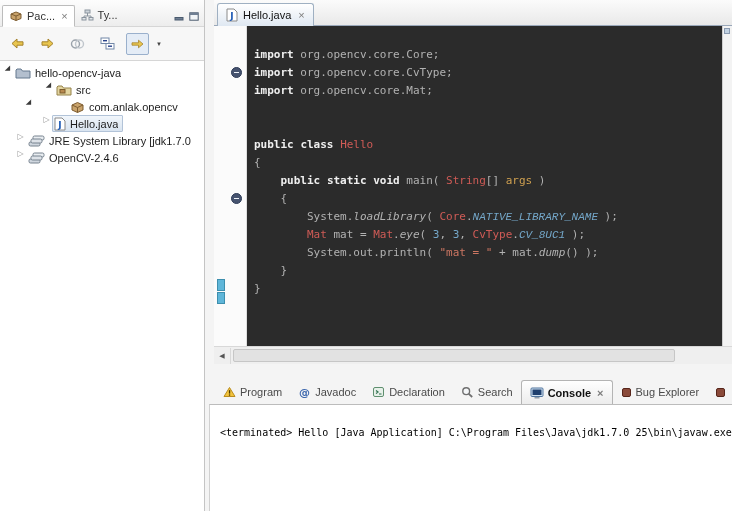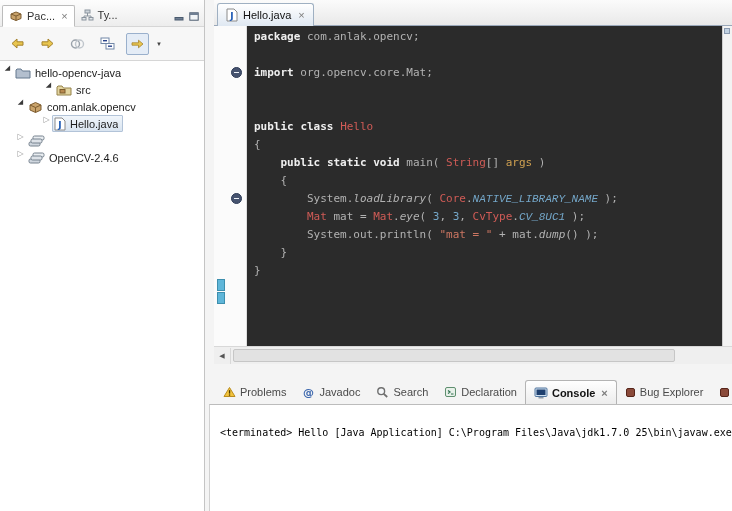--- a/index.html
+++ b/index.html
@@ -183,21 +183,21 @@
         <span class="sel-wrap">
           <span class="tree-icon">
             <svg width="16" height="13">
               <path d="M1 4 L1 12 L15 12 L15 5 L7.5 5 L6 3 L2 3 Z" fill="#e3d5a0" stroke="#95824a"></path>
               <rect x="4" y="6.5" width="5" height="3.5" fill="#b98a50" stroke="#7a5a2a"></rect>
             </svg>
           </span>
           <span class="tree-label">src</span>
         </span>
       </div>
-      <div class="tree-row" style="padding-left: 15px;">
+      <div class="tree-row" style="padding-left: 23px; gap: 34px;">
         <span class="tree-arrow expanded">◢</span>
         <span class="sel-wrap">
           <span class="tree-icon">
             <svg width="15" height="12">
               <path d="M2 4 L7.5 1.5 L13 4 L13 9 L7.5 11.5 L2 9 Z" fill="#c9a36b" stroke="#7d5c30"></path>
               <path d="M2 4 L7.5 6.5 L13 4 M7.5 6.5 L7.5 11.5" fill="none" stroke="#7d5c30"></path>
             </svg>
           </span>
           <span class="tree-label">com.anlak.opencv</span>
         </span>
@@ -217,20 +217,21 @@
       <div class="tree-row" style="padding-left: 15px;">
         <span class="tree-arrow collapsed">▷</span>
         <span class="sel-wrap">
           <span class="tree-icon">
             <svg width="17" height="13">
               <rect x="1" y="8" width="11" height="4" rx="1.5" fill="#cfd6de" stroke="#76828e"></rect>
               <rect x="5" y="2" width="11" height="4" rx="1.5" fill="#e9edf1" stroke="#76828e"></rect>
               <rect x="3" y="5" width="11" height="4" rx="1.5" fill="#dde2e8" stroke="#76828e"></rect>
             </svg>
           </span>
+          <span class="tree-label">JRE System Library [jdk1.7.0</span>
         </span>
       </div>
       <div class="tree-row" style="padding-left: 15px;">
         <span class="tree-arrow collapsed">▷</span>
         <span class="sel-wrap">
           <span class="tree-icon">
             <svg width="17" height="13">
               <rect x="1" y="8" width="11" height="4" rx="1.5" fill="#cfd6de" stroke="#76828e"></rect>
               <rect x="5" y="2" width="11" height="4" rx="1.5" fill="#e9edf1" stroke="#76828e"></rect>
               <rect x="3" y="5" width="11" height="4" rx="1.5" fill="#dde2e8" stroke="#76828e"></rect>
@@ -258,22 +259,23 @@
   <div class="editor-body">
     <div class="ruler">
       <div class="ann" style="top:253px"></div>
       <div class="ann" style="top:266px"></div>
     </div>
     <div class="gutter">
         <div class="fold-marker" style="top: 41px;"></div>
         <div class="fold-marker" style="top: 167px;"></div>
       </div>
     <div class="code">
-        <div class="code-line"><span class="tk-kw">package</span><span class="tk-plain"> com.anlak.opencv;</span></div>
         <div class="code-line">&nbsp;</div>
+        <div class="code-line"><span class="tk-kw">import</span><span class="tk-plain"> org.opencv.core.Core;</span></div>
+        <div class="code-line"><span class="tk-kw">import</span><span class="tk-plain"> org.opencv.core.CvType;</span></div>
         <div class="code-line"><span class="tk-kw">import</span><span class="tk-plain"> org.opencv.core.Mat;</span></div>
         <div class="code-line">&nbsp;</div>
         <div class="code-line">&nbsp;</div>
         <div class="code-line"><span class="tk-kw">public</span><span class="tk-plain"> </span><span class="tk-kw">class</span><span class="tk-plain"> </span><span class="tk-type">Hello</span></div>
         <div class="code-line"><span class="tk-plain">{</span></div>
         <div class="code-line"><span class="tk-plain">    </span><span class="tk-kw">public</span><span class="tk-plain"> </span><span class="tk-kw">static</span><span class="tk-plain"> </span><span class="tk-kw">void</span><span class="tk-plain"> main( </span><span class="tk-type">String</span><span class="tk-plain">[] </span><span class="tk-param">args</span><span class="tk-plain"> )</span></div>
         <div class="code-line"><span class="tk-plain">    {</span></div>
         <div class="code-line"><span class="tk-plain">        System.</span><span class="tk-method">loadLibrary</span><span class="tk-plain">( </span><span class="tk-type">Core</span><span class="tk-plain">.</span><span class="tk-const">NATIVE_LIBRARY_NAME</span><span class="tk-plain"> );</span></div>
         <div class="code-line"><span class="tk-plain">        </span><span class="tk-type">Mat</span><span class="tk-plain"> mat = </span><span class="tk-type">Mat</span><span class="tk-plain">.</span><span class="tk-method">eye</span><span class="tk-plain">( </span><span class="tk-num">3</span><span class="tk-plain">, </span><span class="tk-num">3</span><span class="tk-plain">, </span><span class="tk-type">CvType</span><span class="tk-plain">.</span><span class="tk-const">CV_8UC1</span><span class="tk-plain"> );</span></div>
         <div class="code-line"><span class="tk-plain">        System.out.println( </span><span class="tk-str">"mat = "</span><span class="tk-plain"> + mat.</span><span class="tk-method">dump</span><span class="tk-plain">() );</span></div>
@@ -293,47 +295,47 @@
 <div class="bottom-panel">
   <div class="btabs">
       <div class="btab">
         <span class="btab-icon">
           <svg width="13" height="12">
             <path d="M6.5 1.5 L12 10.5 L1 10.5 Z" fill="#f3c33c" stroke="#b98c1e"></path>
             <rect x="5.9" y="4.2" width="1.3" height="3.4" fill="#4a3a00"></rect>
             <rect x="5.9" y="8.4" width="1.3" height="1.3" fill="#4a3a00"></rect>
           </svg>
         </span>
-        <span class="btab-label">Problems</span>
+        <span class="btab-label">Program</span>
       </div>
       <div class="btab">
         <span class="btab-icon">
           <svg width="13" height="12">
             <text x="6.5" y="10" text-anchor="middle" font-size="11" font-weight="bold" fill="#3b66ad" font-family="DejaVu Sans, sans-serif">@</text>
           </svg>
         </span>
         <span class="btab-label">Javadoc</span>
+      </div>
+      <div class="btab">
+        <span class="btab-icon">
+          <svg width="13" height="12">
+            <rect x="1.5" y="1.5" width="10" height="9" rx="1.5" fill="#e7f0e9" stroke="#5f8f6f"></rect>
+            <path d="M4 4.5 L6 6 L4 7.5 M7 8 L9.5 8" stroke="#2f6f4f" fill="none" stroke-width="1.2"></path>
+          </svg>
+        </span>
+        <span class="btab-label">Declaration</span>
       </div>
       <div class="btab">
         <span class="btab-icon">
           <svg width="13" height="12">
             <circle cx="5.2" cy="5.2" r="3.4" fill="#f4f6f8" stroke="#6f6f6f" stroke-width="1.4"></circle>
             <line x1="7.8" y1="7.8" x2="11.2" y2="11" stroke="#6f6f6f" stroke-width="1.8"></line>
           </svg>
         </span>
         <span class="btab-label">Search</span>
-      </div>
-      <div class="btab">
-        <span class="btab-icon">
-          <svg width="13" height="12">
-            <rect x="1.5" y="1.5" width="10" height="9" rx="1.5" fill="#e7f0e9" stroke="#5f8f6f"></rect>
-            <path d="M4 4.5 L6 6 L4 7.5 M7 8 L9.5 8" stroke="#2f6f4f" fill="none" stroke-width="1.2"></path>
-          </svg>
-        </span>
-        <span class="btab-label">Declaration</span>
       </div>
       <div class="btab active">
         <span class="btab-icon">
           <svg width="14" height="12">
             <rect x="1" y="1" width="12" height="8.5" rx="1" fill="#cfe0f0" stroke="#51759e"></rect>
             <rect x="2.5" y="2.5" width="9" height="5.5" fill="#1e3f6e"></rect>
             <rect x="4.5" y="10" width="5" height="1.5" fill="#8e9aa8"></rect>
           </svg>
         </span>
         <span class="btab-label">Console</span>

